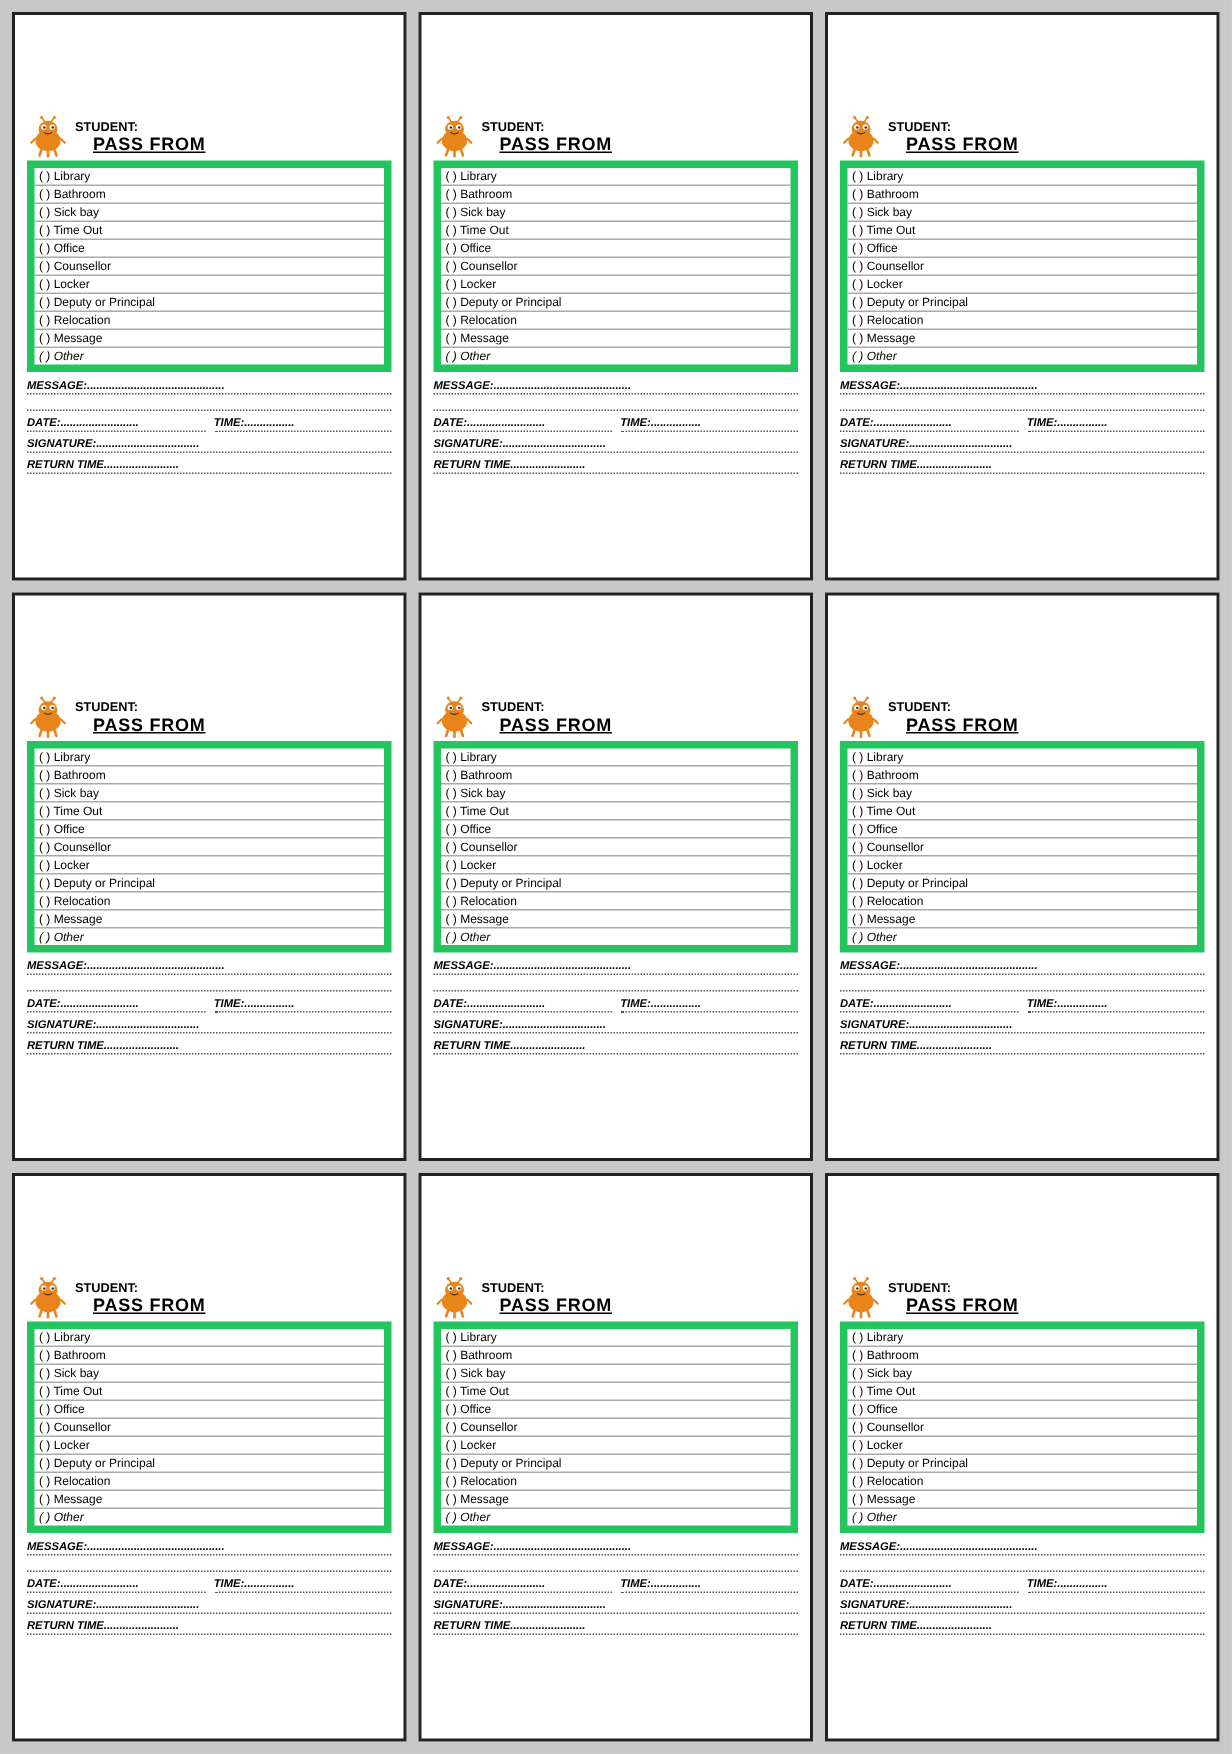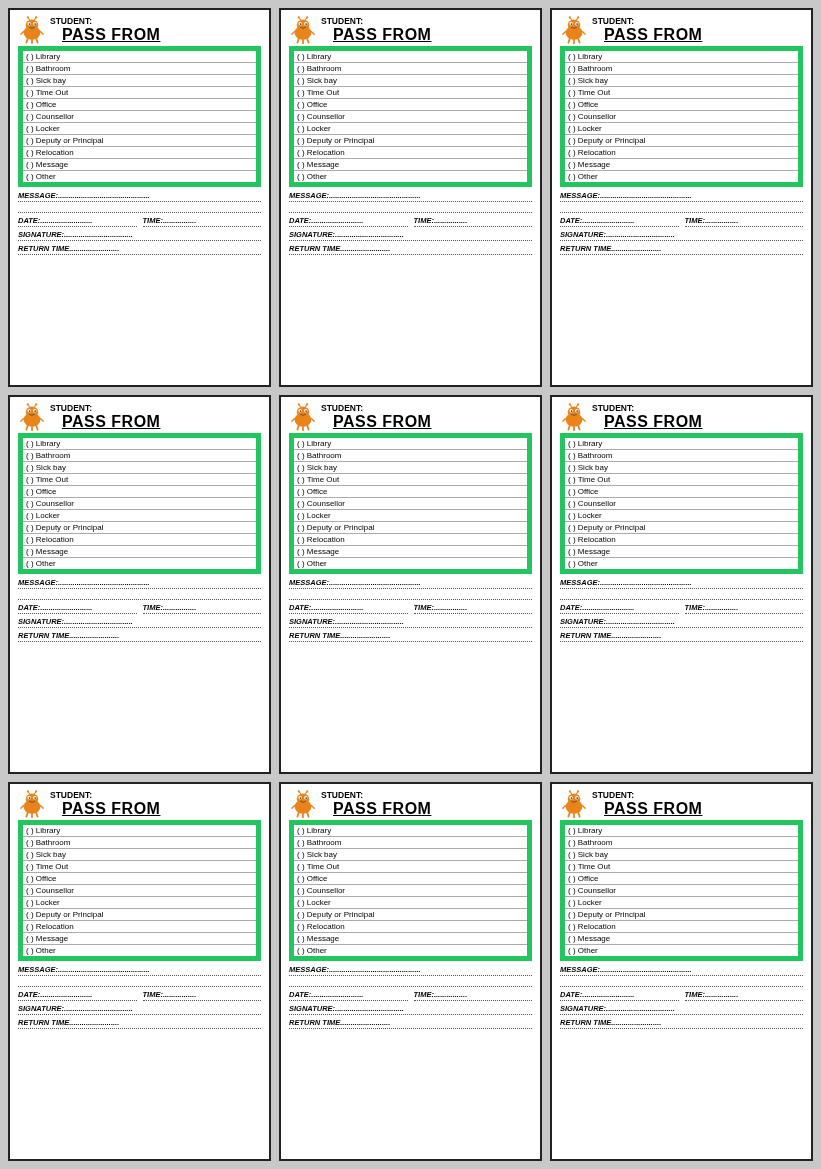--- a/index.html
+++ b/index.html
@@ -23,20 +23,21 @@
       padding: 8px;
     }
     .pass-card {
       background: white;
       border: 2px solid #222;
       padding: 6px 8px;
       display: flex;
       flex-direction: column;
       font-size: 8.5px;
       position: relative;
+      justify-content: center;
     }
     .card-header {
       display: flex;
       align-items: center;
       margin-bottom: 2px;
     }
     .mascot {
       width: 28px;
       height: 28px;
       margin-right: 4px;
@@ -46,39 +47,40 @@
       display: flex;
       flex-direction: column;
       align-items: flex-start;
     }
     .student-label {
       font-size: 8.5px;
       font-weight: bold;
       white-space: nowrap;
     }
     .pass-from {
-      font-size: 16px;
+      font-size: 12px;
       font-weight: bold;
       text-decoration: underline;
       letter-spacing: 0.5px;
       padding-left: 12px;
     }
     .options-list {
       border: 5px solid #22c55e;
       margin-bottom: 4px;
     }
     .option-row {
       border-bottom: 1px solid #aaa;
       padding: 1px 3px;
       font-size: 8px;
       display: flex;
       align-items: center;
     }
     .option-row:last-child {
       border-bottom: none;
+      font-style: italic;
     }
     .field-line {
       font-size: 7.5px;
       font-weight: bold;
       border-bottom: 1px dotted #555;
       margin-bottom: 3px;
       padding-bottom: 1px;
       white-space: nowrap;
       font-style: italic;
     }

